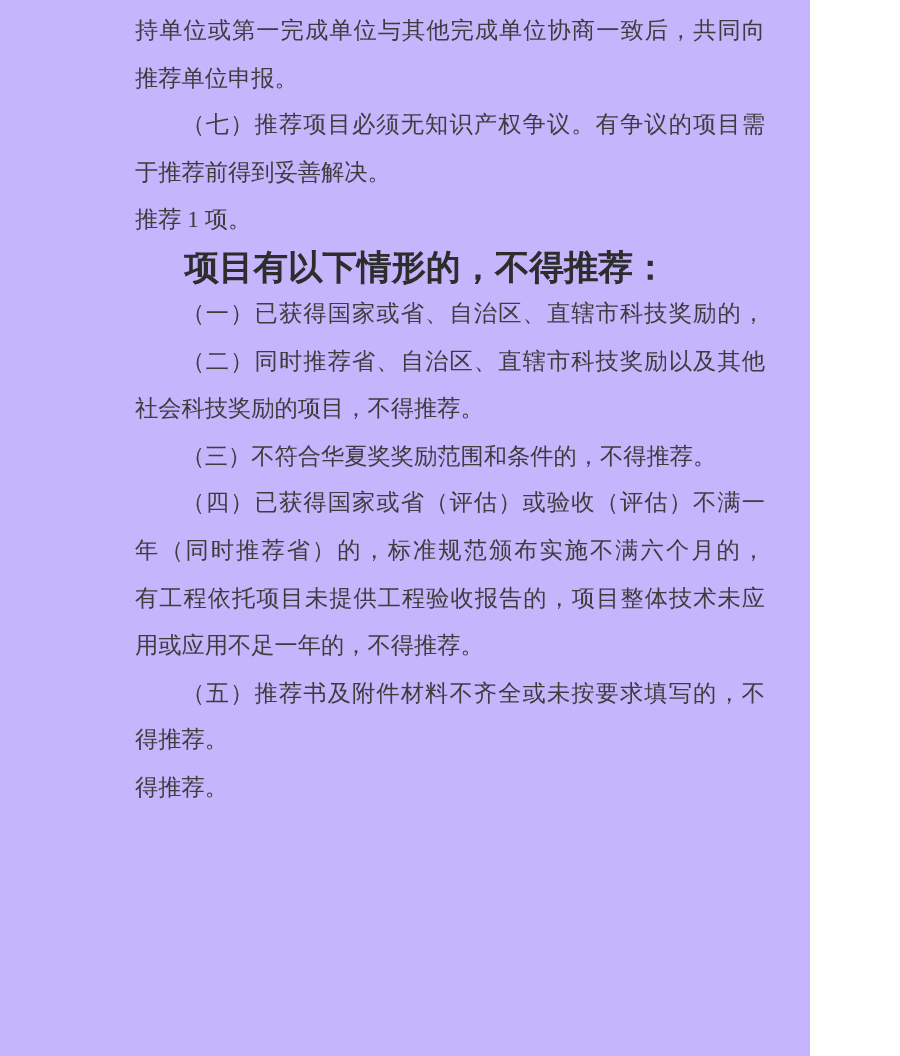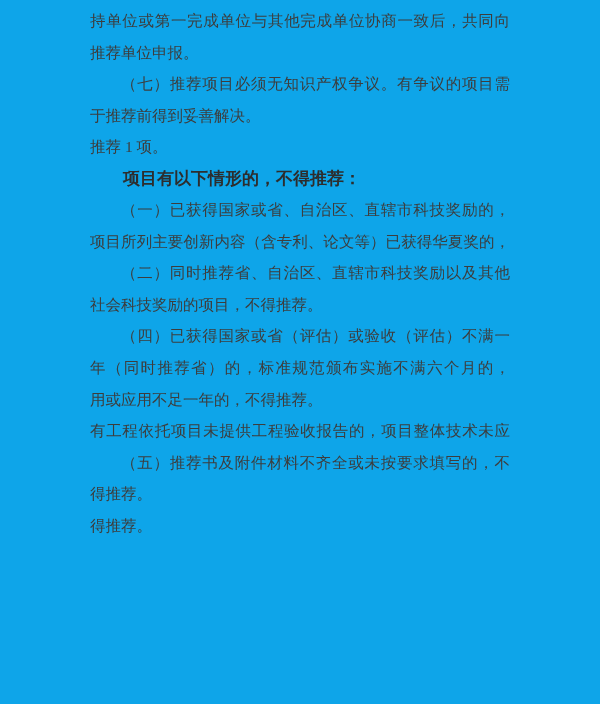--- a/index.html
+++ b/index.html
@@ -7,23 +7,23 @@
     padding: 0;
   }
   body {
     width: 600px;
     height: 704px;
     background: #ffffff;
     overflow: hidden;
   }
   .page {
     position: relative;
-    width: 600px;
+    width: 540px;
     height: 704px;
-    background: #0ea5e9;
+    background: #c4b5fd;
     font-family: "Liberation Serif", "DejaVu Serif", serif;
     overflow: hidden;
   }
   .text-block {
     position: absolute;
     left: 90px;
     top: 5px;
     width: 420px;
     font-size: 15.5px;
     color: #3d3d3d;
@@ -40,41 +40,41 @@
     text-align-last: justify;
   }
   
   .f {
     text-indent: 31px;
   }
   
   .hd {
     font-family: "Liberation Sans", "DejaVu Sans", sans-serif;
     font-weight: 700;
-    font-size: 17px;
+    font-size: 23px;
     color: #2d2d2d;
     text-indent: 33px;
   }
 </style>
 </head>
 <body>
 
 <div class="page">
   <div class="text-block">
     <div class="ln j">持单位或第一完成单位与其他完成单位协商一致后，共同向</div>
     <div class="ln">推荐单位申报。</div>
     <div class="ln j f">（七）推荐项目必须无知识产权争议。有争议的项目需</div>
     <div class="ln">于推荐前得到妥善解决。</div>
     <div class="ln">推荐 1 项。</div>
     <div class="ln hd">项目有以下情形的，不得推荐：</div>
     <div class="ln j f">（一）已获得国家或省、自治区、直辖市科技奖励的，</div>
-    <div class="ln j">项目所列主要创新内容（含专利、论文等）已获得华夏奖的，</div>
     <div class="ln j f">（二）同时推荐省、自治区、直辖市科技奖励以及其他</div>
     <div class="ln">社会科技奖励的项目，不得推荐。</div>
+    <div class="ln f">（三）不符合华夏奖奖励范围和条件的，不得推荐。</div>
     <div class="ln j f">（四）已获得国家或省（评估）或验收（评估）不满一</div>
     <div class="ln j">年（同时推荐省）的，标准规范颁布实施不满六个月的，</div>
+    <div class="ln j">有工程依托项目未提供工程验收报告的，项目整体技术未应</div>
     <div class="ln">用或应用不足一年的，不得推荐。</div>
-    <div class="ln j">有工程依托项目未提供工程验收报告的，项目整体技术未应</div>
     <div class="ln j f">（五）推荐书及附件材料不齐全或未按要求填写的，不</div>
     <div class="ln">得推荐。</div>
     <div class="ln">得推荐。</div>
   </div>
 </div>
 
 </body></html>

